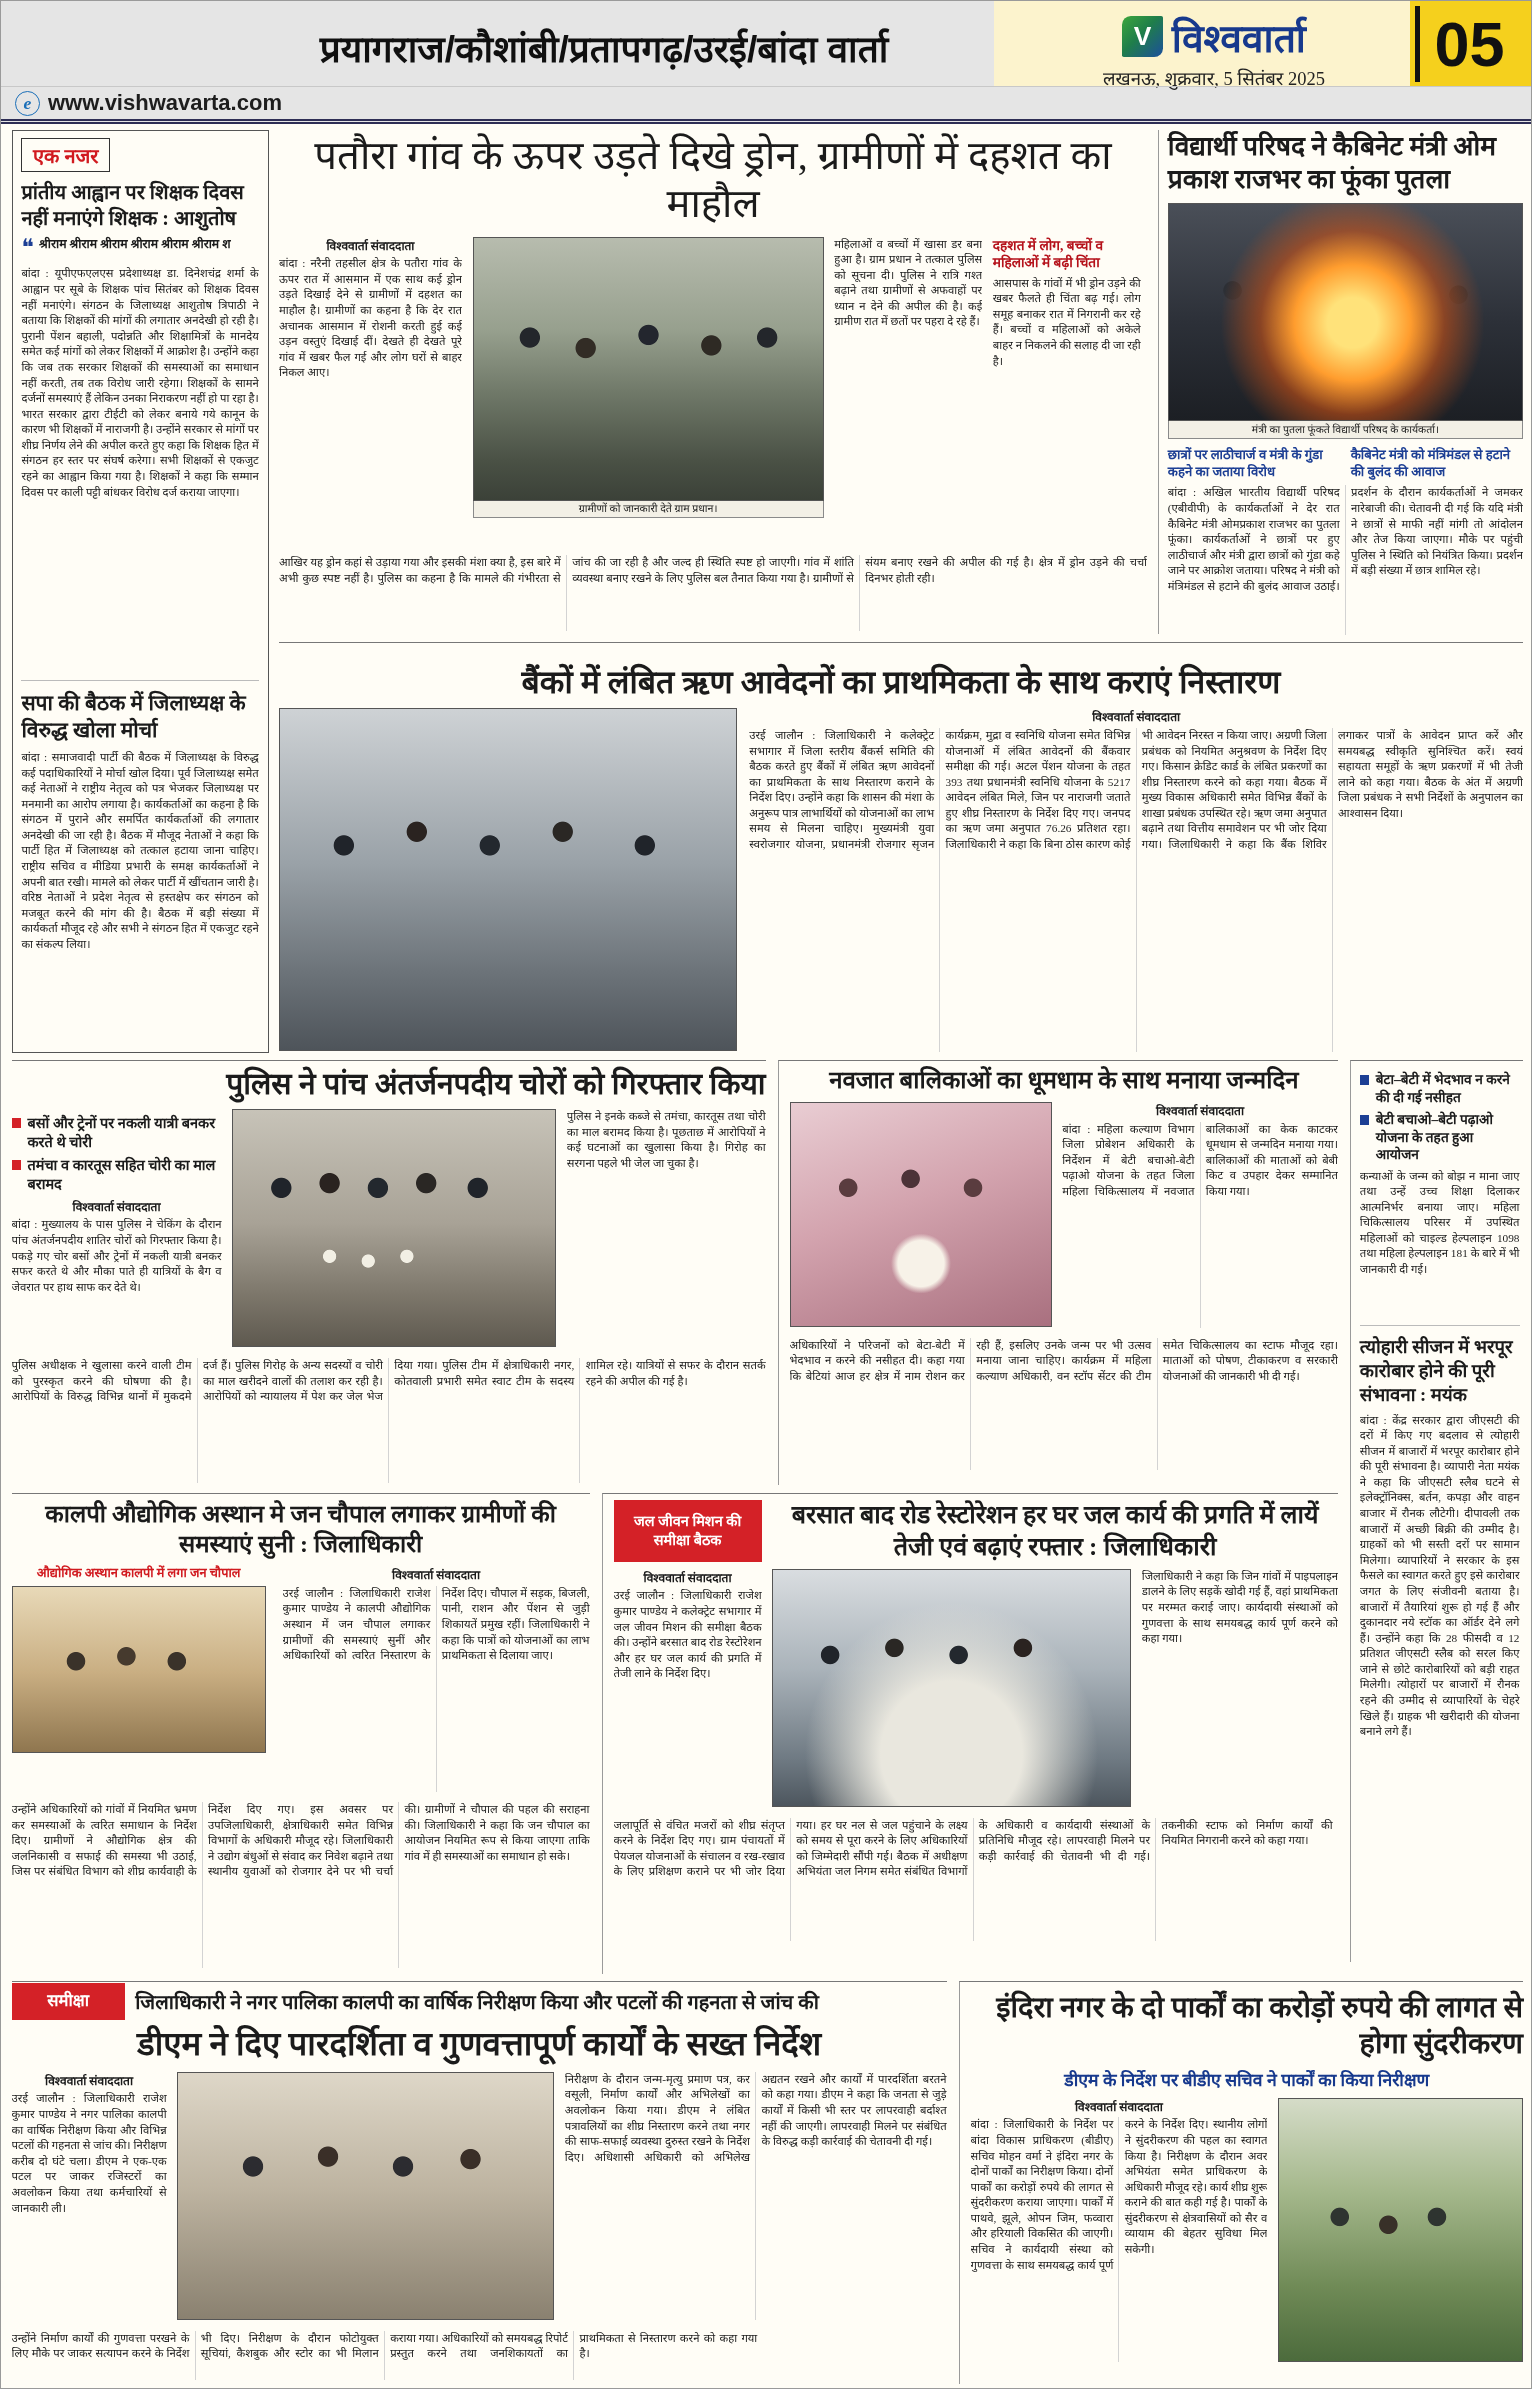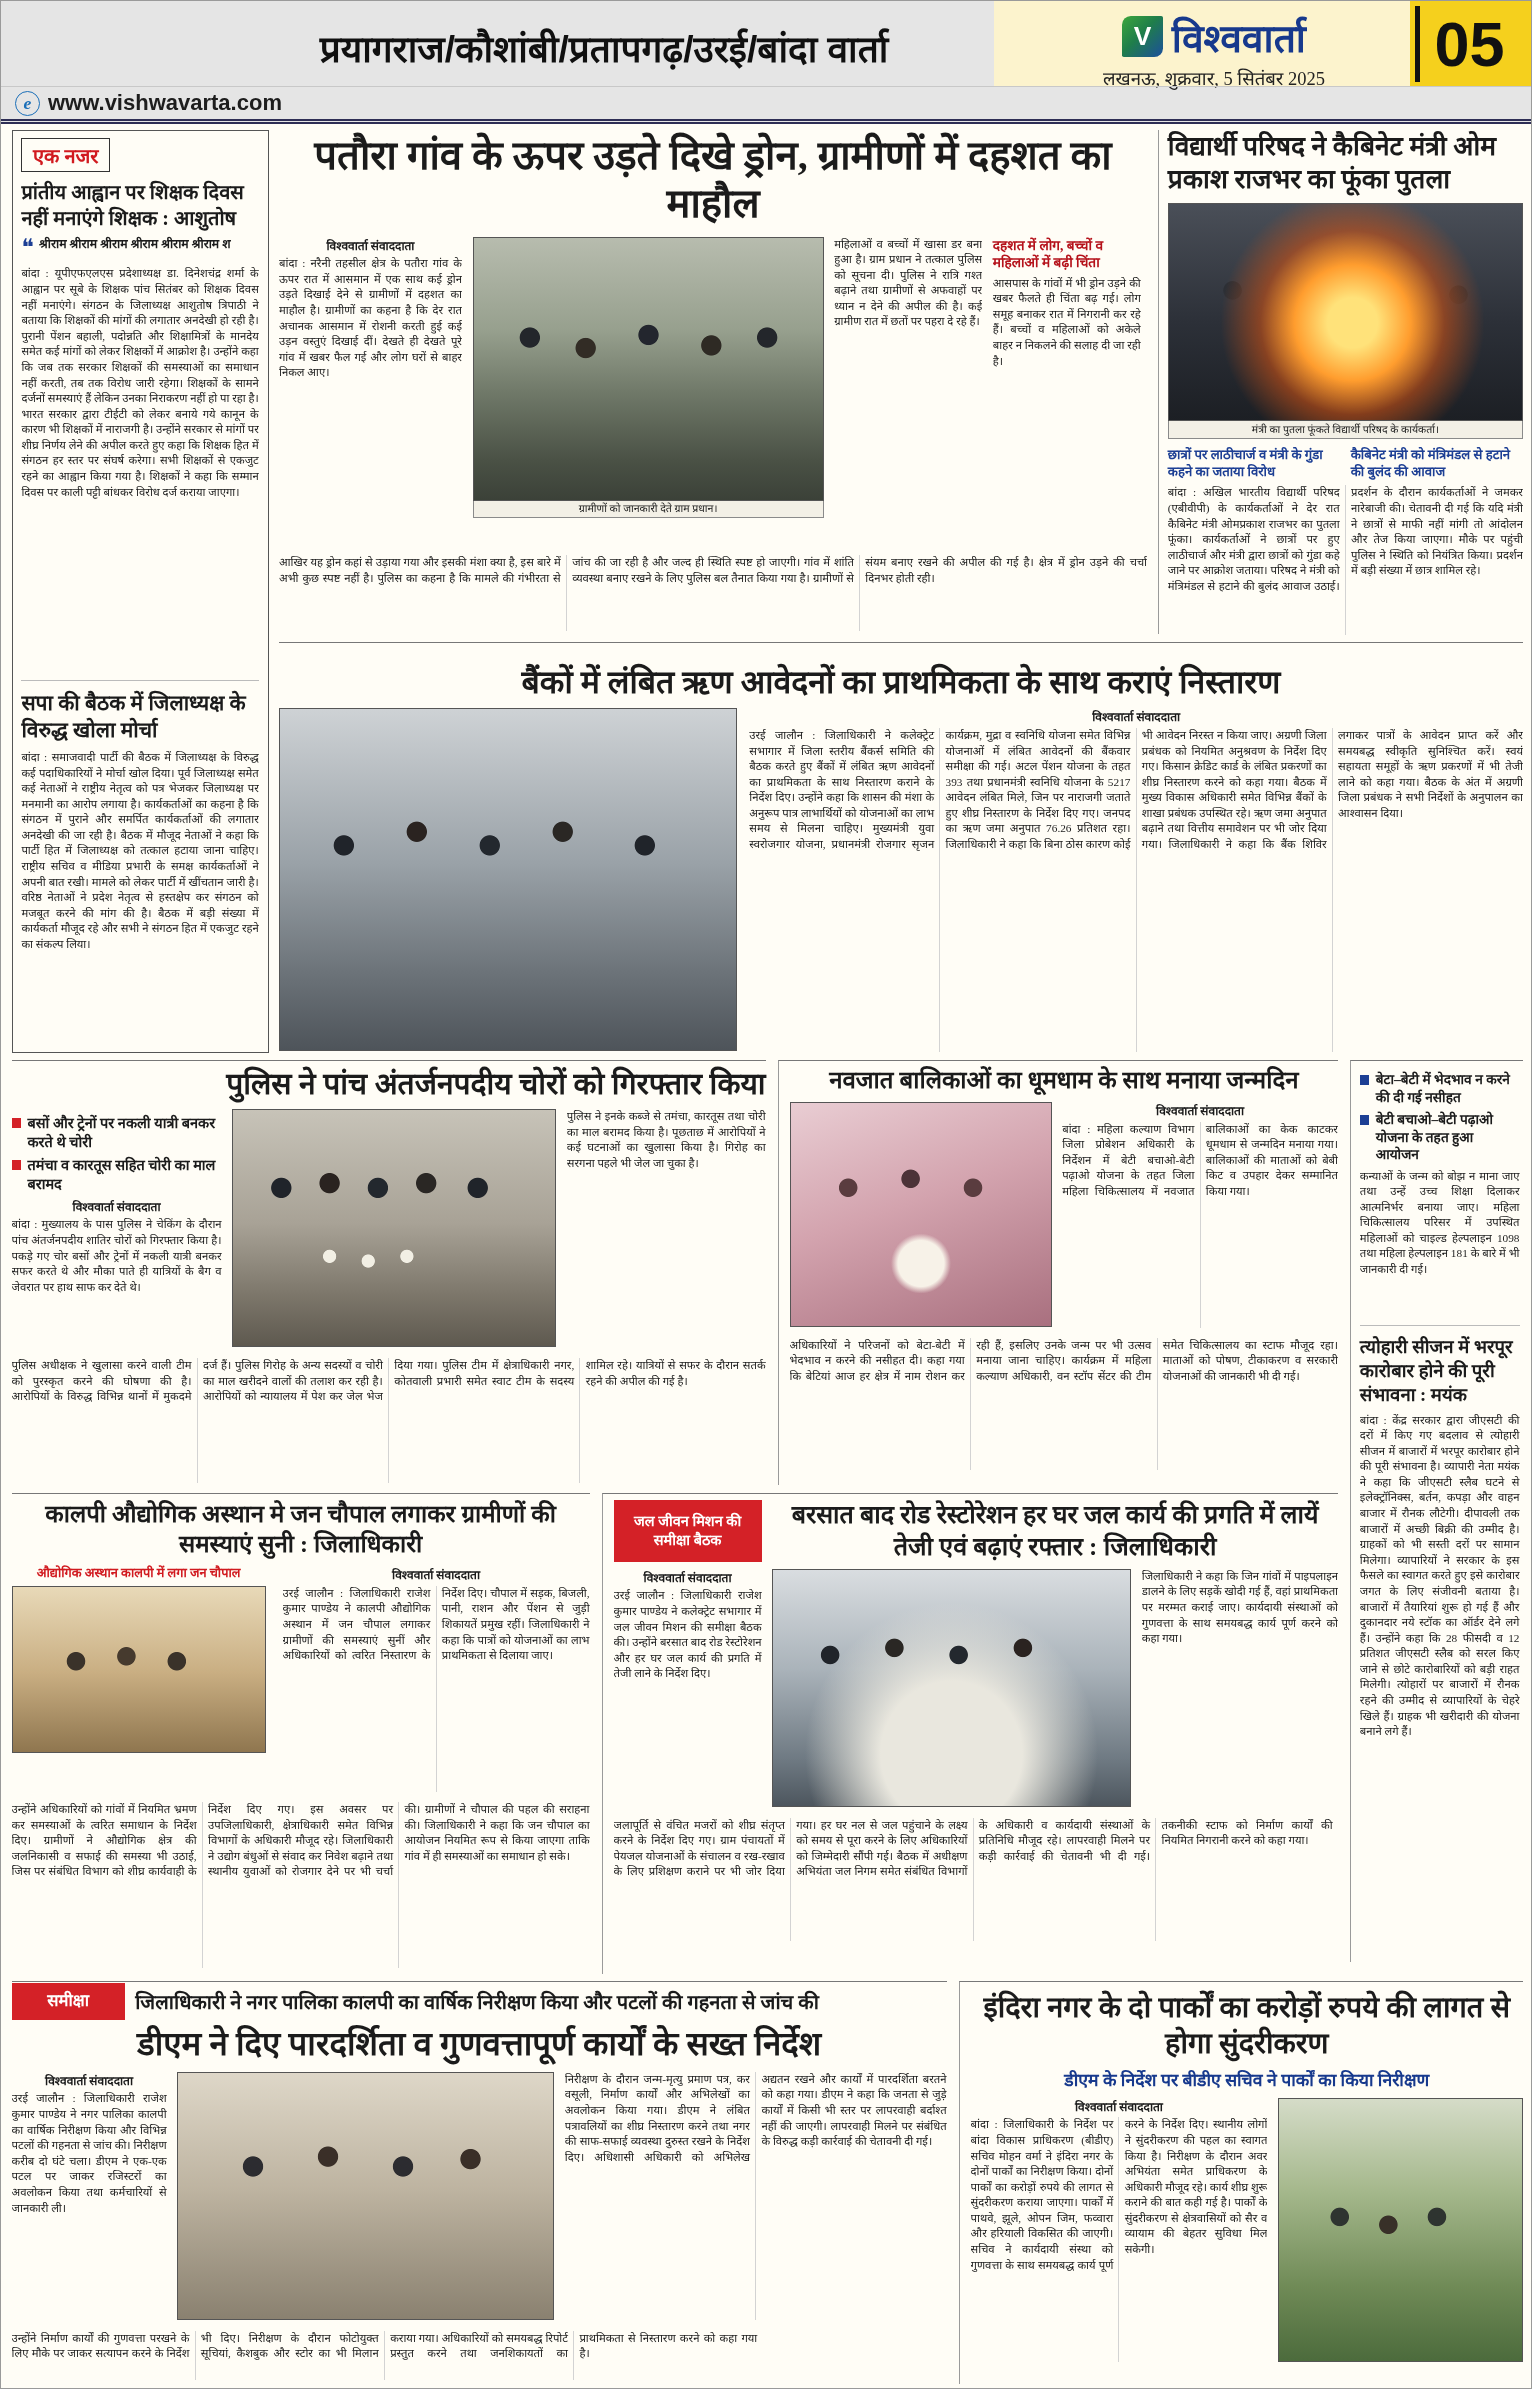--- a/index.html
+++ b/index.html
@@ -47,21 +47,21 @@
   #eknajar{left:10.6px;top:129px;width:257px;height:923px;border:1.8px solid #555;padding:7px 8.8px}
   .kicker{display:inline-block;border:1.8px solid #333;color:#d11a1f;font-weight:bold;font-size:20px;padding:2.6px 10.6px;margin-bottom:7px}
   .ek-h{font-size:20px;font-weight:bold;line-height:1.3;margin-bottom:5.3px}
   .quote-row{display:flex;gap:5.3px;align-items:flex-start;margin:3.5px 0 7px}
   .quote-mark::before{content:"\275D";color:#1d3f94;font-size:23px;line-height:1}
   .quote-names{font-weight:bold;font-size:12.3px;line-height:1.35}
   .ek-h2{font-size:21px;font-weight:bold;line-height:1.3;margin:8.8px 0 5.3px;border-top:0.9px solid #bbb;padding-top:8.8px}
 
   
   #drone{left:278px;top:129px;width:868px;height:504px}
-  .h-drone{font-size:40px;font-weight:bold;text-align:center;line-height:1.2;margin:1.8px 0 8.8px}
+  .h-drone{font-size:40px;font-weight:normal;text-align:center;line-height:1.2;margin:1.8px 0 8.8px}
   .drone-row{display:flex;gap:10.6px;height:310px}
   .drone-colA{width:183px}.drone-colB{width:148px}.drone-colC{width:148px}
   .drone-photo-wrap{width:351px}
   #drone .photo{width:351px;height:264px;background:
      radial-gradient(circle at 16% 38%,#23262b 0 9.7px,transparent 10.6px),
      radial-gradient(circle at 32% 42%,#322c25 0 9.7px,transparent 10.6px),
      radial-gradient(circle at 50% 37%,#23262e 0 9.7px,transparent 10.6px),
      radial-gradient(circle at 68% 41%,#2e2a24 0 9.7px,transparent 10.6px),
      radial-gradient(circle at 84% 38%,#23262b 0 9.7px,transparent 10.6px),
      linear-gradient(180deg,#b7bcae 0,#97a08e 35%,#6e7767 60%,#4a5145 85%,#3b4138 100%)}
@@ -172,21 +172,21 @@
      radial-gradient(circle at 20% 38%,#2c2c30 0 9.7px,transparent 10.6px),
      radial-gradient(circle at 40% 34%,#3a2f28 0 9.7px,transparent 10.6px),
      radial-gradient(circle at 60% 38%,#2c2c30 0 9.7px,transparent 10.6px),
      radial-gradient(circle at 78% 35%,#3a2f28 0 9.7px,transparent 10.6px),
      linear-gradient(180deg,#ded7c8 0,#bdb3a0 48%,#8a8170 100%)}
   .review-colB{flex:1}
   .review-bottom{margin-top:8.8px;height:49px}
 
   
   #indira{left:958px;top:1980px;width:564px;height:403px;border-top:1.8px solid #777;border-left:0.9px solid #9a9a9a;padding:7px 0 0 10.6px}
-  .h-indira{font-size:29px;font-weight:bold;text-align:center;line-height:1.25;margin-bottom:5.3px}
+  .h-indira{font-size:29px;font-weight:bold;text-align:right;line-height:1.25;margin-bottom:5.3px}
   .indira-sub{color:#17398d;font-weight:bold;font-size:17.6px;text-align:center;margin-bottom:7px}
   .indira-row{display:flex;gap:10.6px;height:266px}
   .indira-body{flex:1;height:266px}
   #indira .photo{width:245px;height:264px;flex:0 0 245px;background:
      radial-gradient(circle at 25% 45%,#2e3430 0 8.8px,transparent 9.7px),
      radial-gradient(circle at 45% 48%,#383028 0 8.8px,transparent 9.7px),
      radial-gradient(circle at 65% 45%,#2e3430 0 8.8px,transparent 9.7px),
      linear-gradient(180deg,#d5dcc8 0,#a5b88c 35%,#6f8a56 72%,#4c6b3c 100%)}
 </style>
 </head>

